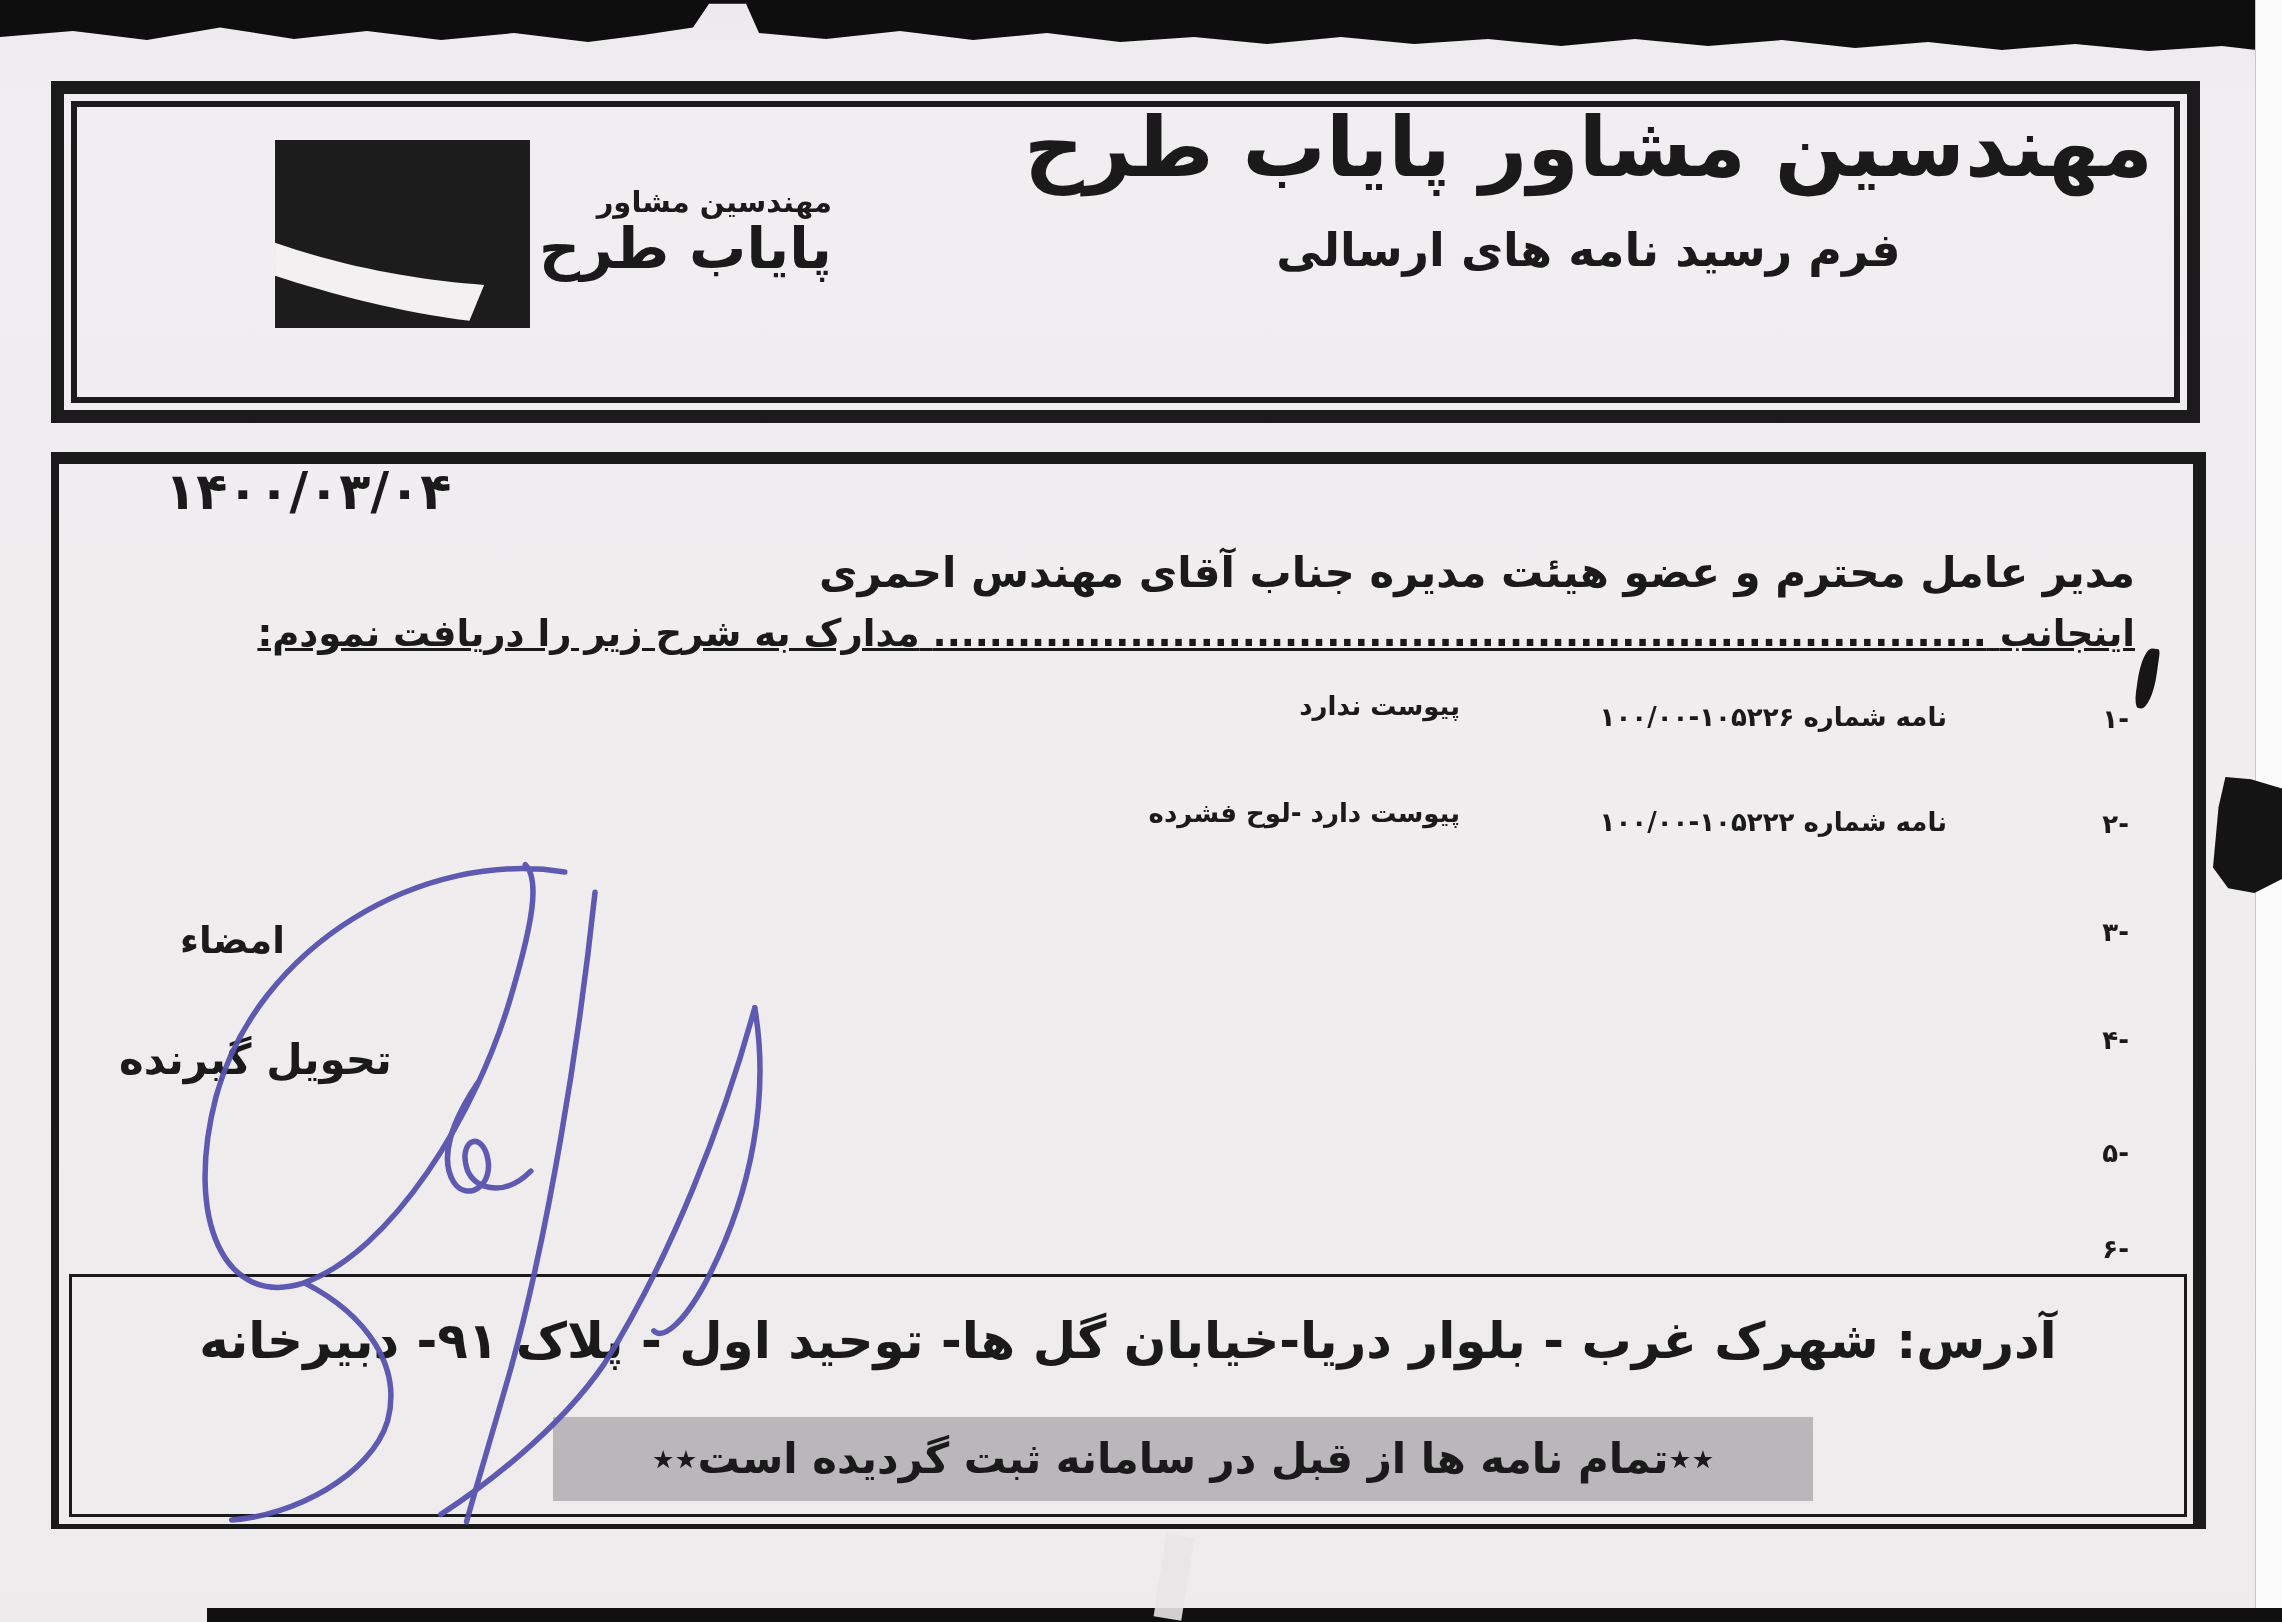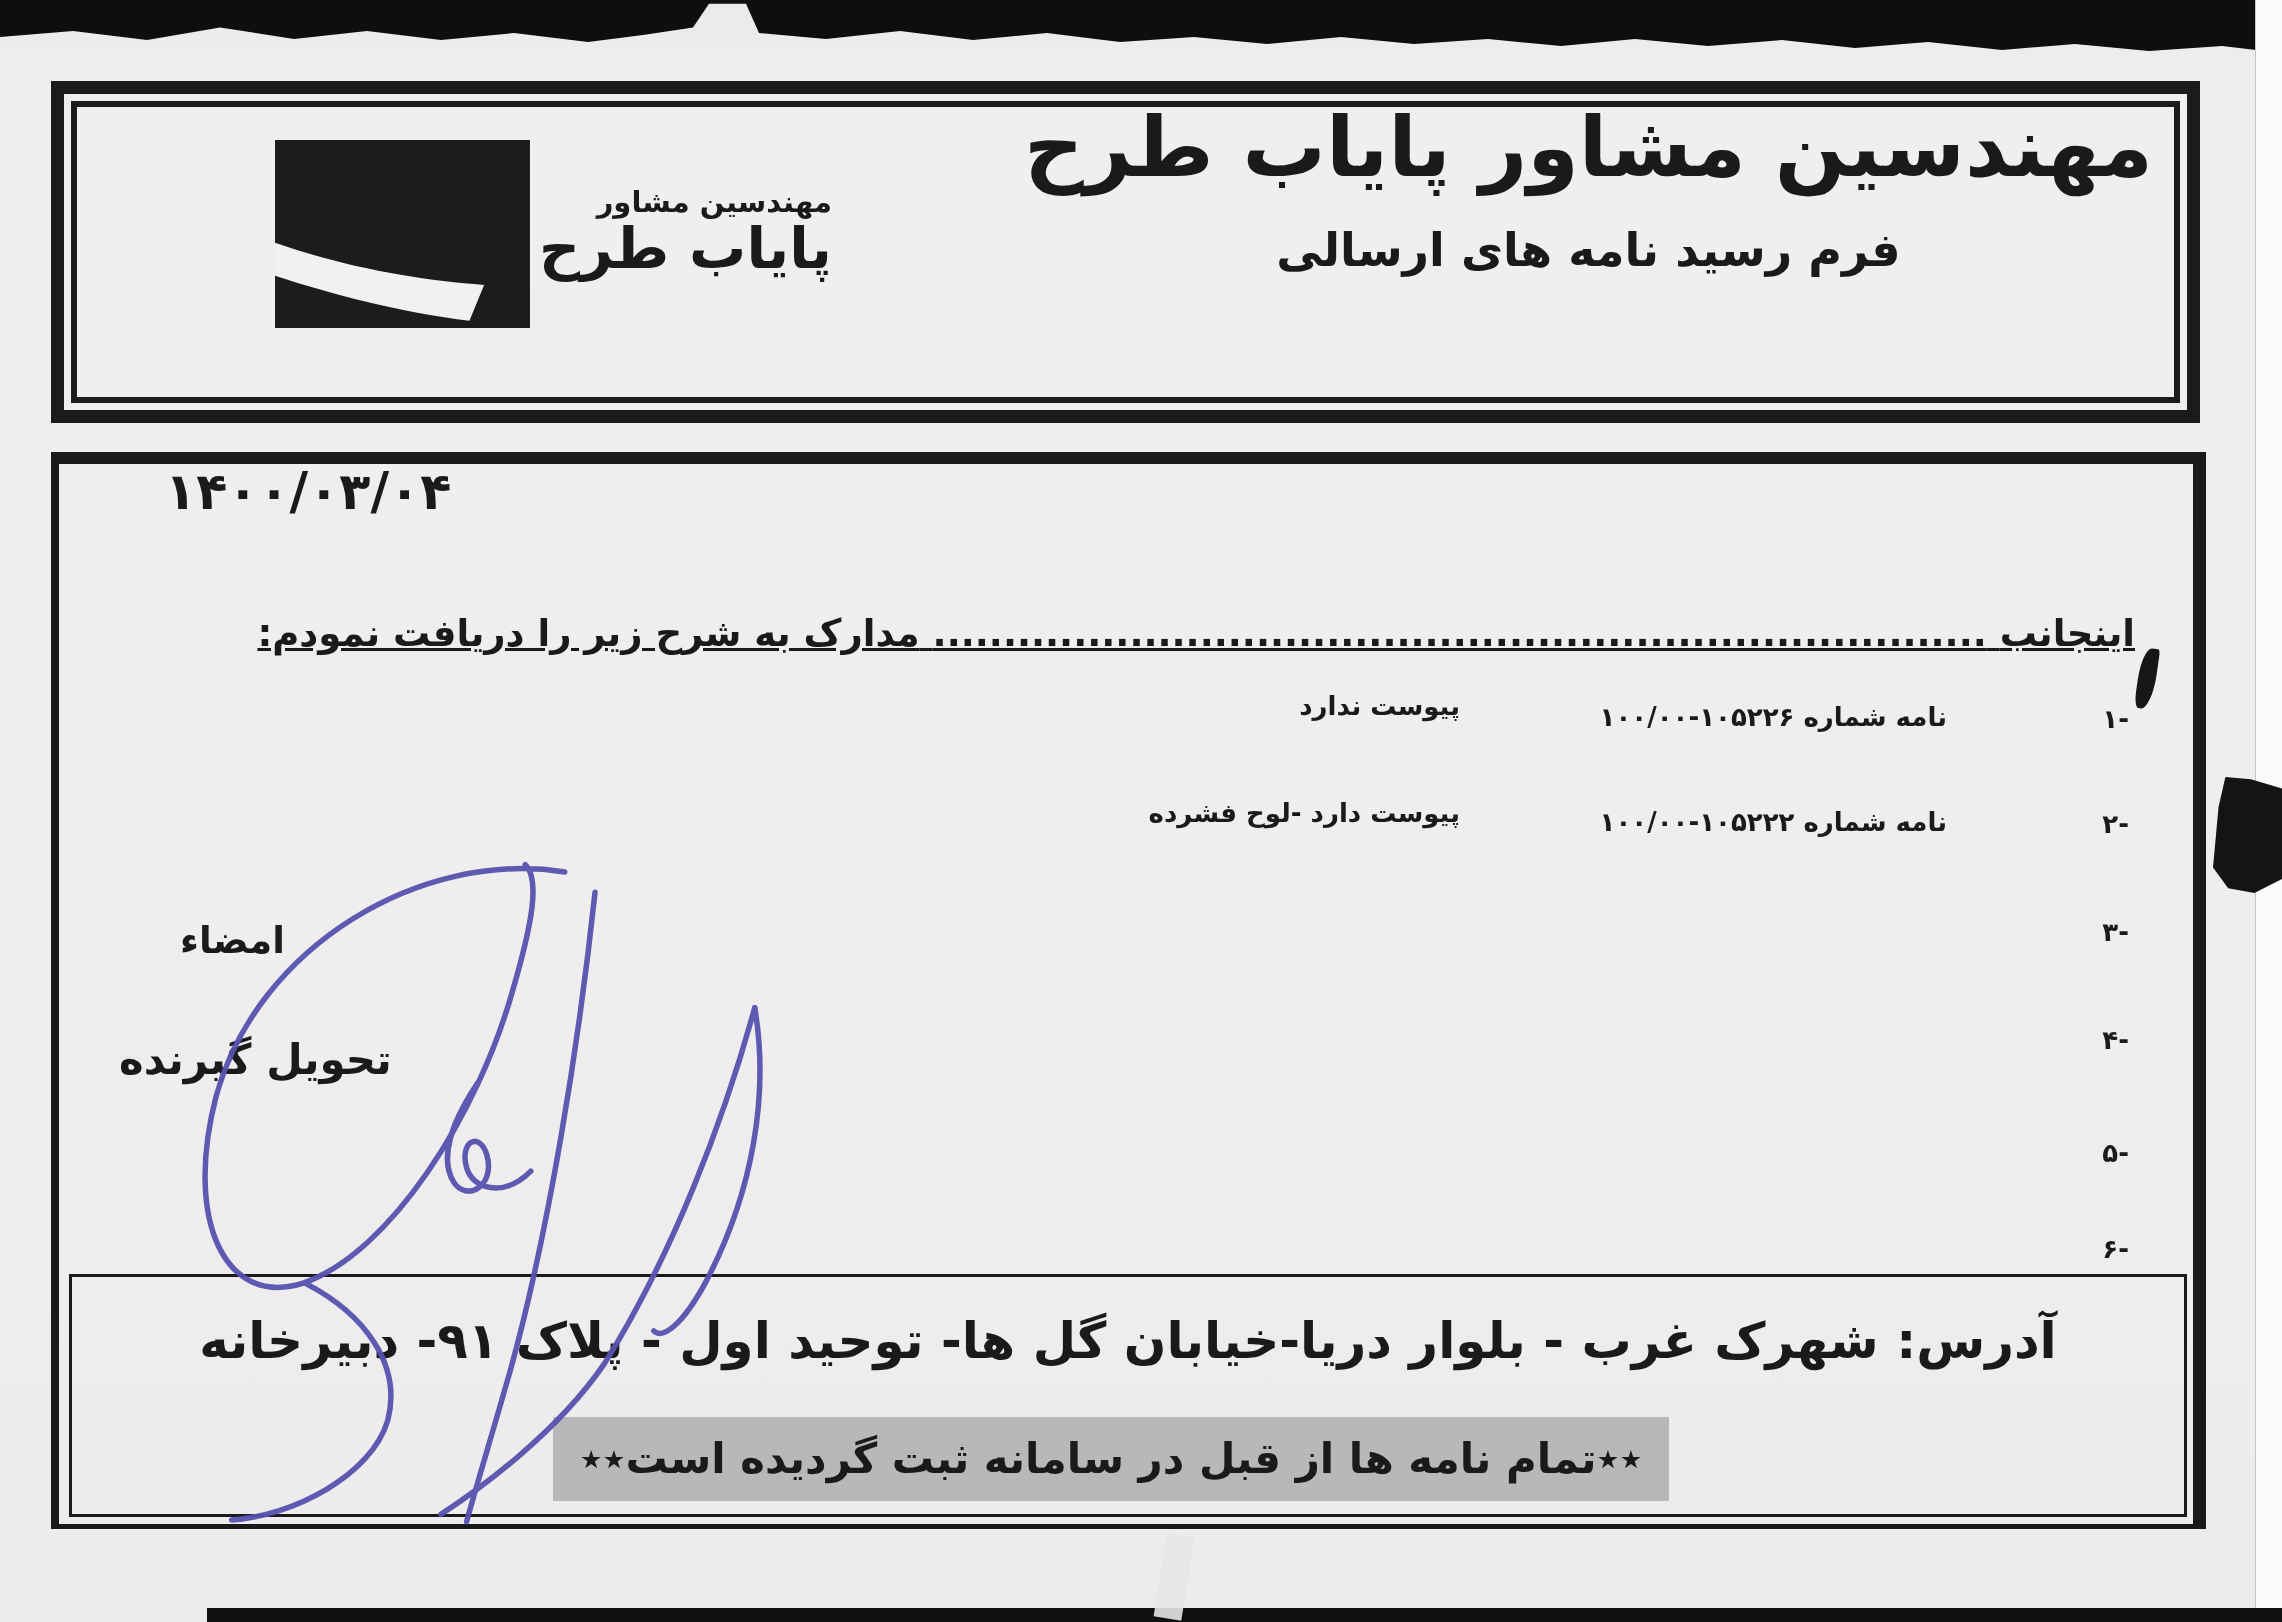--- a/index.html
+++ b/index.html
@@ -39,21 +39,21 @@
   .declaration .dots{letter-spacing:0.9px;}
   .it{font-size:26px;}
   .num{right:153px;}
   .desc{right:335px;}
   .att{right:822px;}
   .sig-label{left:180px;top:920px;font-size:37px;}
   .recv-label{left:119px;top:1036px;font-size:42px;}
   
   .address-box{left:69px;top:1274px;width:2118px;height:243px;border:3.7px solid #1a1a1a;box-sizing:border-box;}
   .address-line{left:69px;top:1313px;width:2118px;text-align:center;font-size:50px;}
-  .note-banner{left:553px;top:1417px;width:1116px;height:84px;background:#b9b7b9;
+  .note-banner{left:553px;top:1417px;width:1260px;height:84px;background:#b9b7b9;
     display:flex;align-items:center;justify-content:center;font-size:42px;}
   .signature-svg{left:138px;top:826px;}
 </style>
 </head>
 <body>
 
 <div class="page">
 
   <div class="abs top-band"></div>
   <div class="abs right-edge"></div>
@@ -77,20 +77,21 @@
   </div>
 
   <div class="abs title-block">
     <div class="doc-title rtl">مهندسین مشاور پایاب طرح</div>
     <div class="doc-subtitle rtl">فرم رسید نامه های ارسالی</div>
   </div>
 
   <div class="abs main-box"></div>
 
   <div class="abs date rtl">۱۴۰۰/۰۳/۰۴</div>
+  <div class="abs addressee-line rtl">مدیر عامل محترم و عضو هیئت مدیره جناب آقای مهندس احمری</div>
 
   <div class="abs declaration rtl">
     <span>اینجانب</span>
     <span class="dots">...........................................................................</span>
     <span>مدارک به شرح زیر را دریافت نمودم:</span>
   </div>
 
   <div class="abs it num rtl" style="top:705px">۱-</div>
   <div class="abs it desc rtl" style="top:703px">نامه شماره ۱۰۵۲۲۶-۱۰۰/۰۰</div>
   <div class="abs it att rtl" style="top:692px">پیوست ندارد</div>

